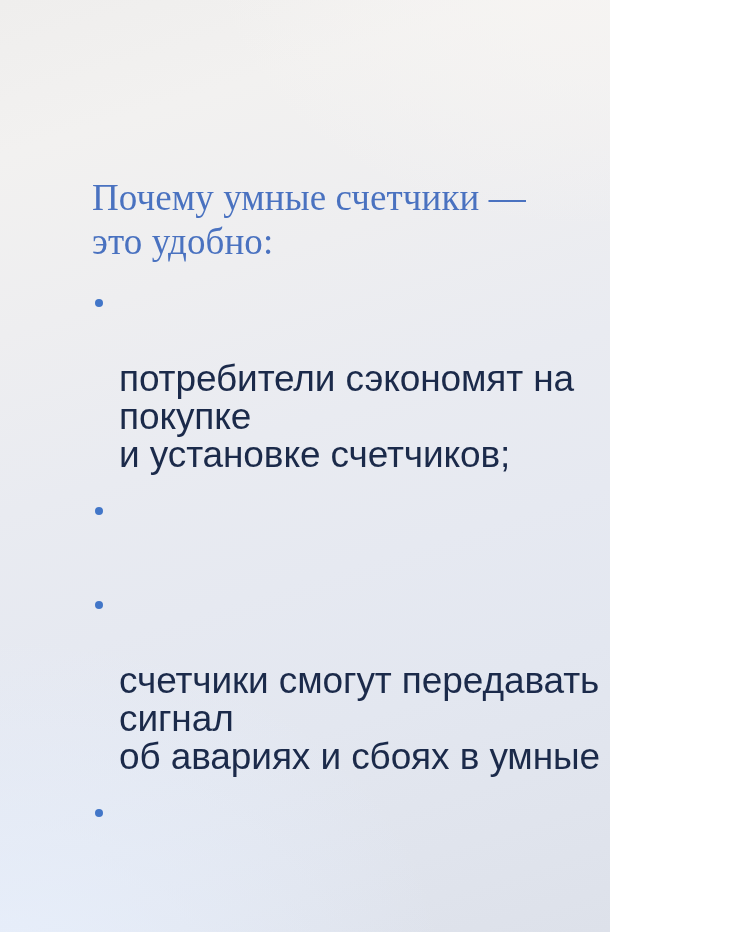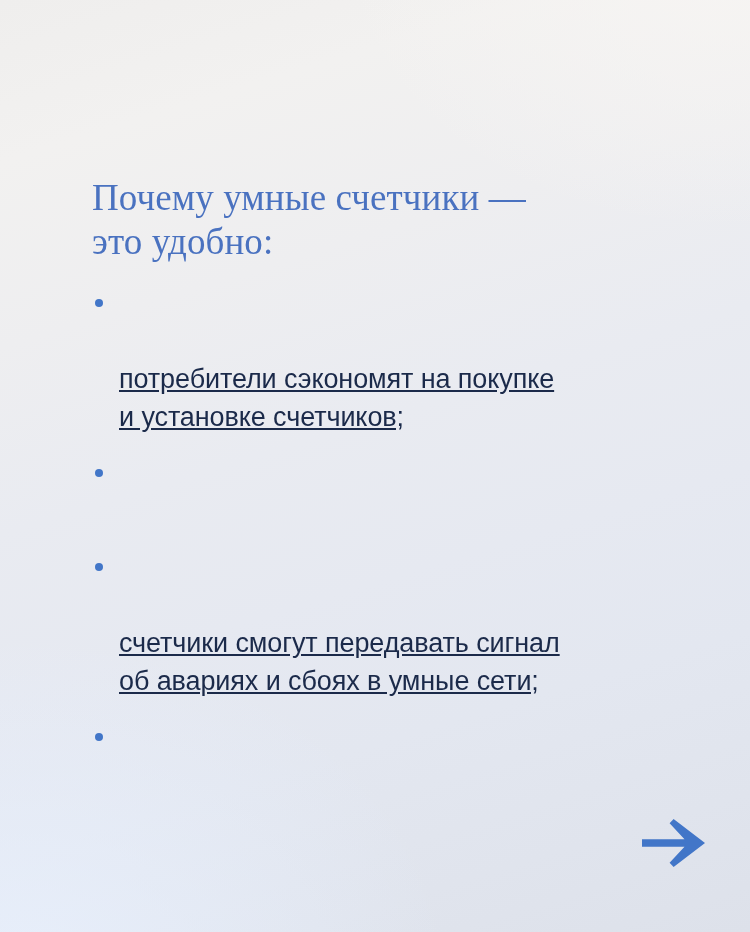--- a/index.html
+++ b/index.html
@@ -8,21 +8,21 @@
   }
   body {
     width: 750px;
     height: 932px;
     overflow: hidden;
     font-family: "Liberation Sans", sans-serif;
   }
 
   .slide {
     position: relative;
-    width: 750px;
+    width: 610px;
     height: 932px;
     box-sizing: border-box;
     background:
       linear-gradient(163deg,
         #efeeed 0%,
         #f2f1f0 14%,
         #eeeef0 30%,
         #e9ebf1 46%,
         #e6e9f1 60%,
         #e3e7f0 74%,
@@ -63,27 +63,26 @@
   .bullet-list {
     margin: 0;
     padding: 0;
     list-style: none;
   }
 
   .bullet-item {
     position: relative;
     padding-left: 27px;
     margin-bottom: 18px;
-    font-size: 27px;
+    font-size: 37px;
     line-height: 38px;
     color: #1b2a4a;
     font-weight: 400;
     letter-spacing: -0.1px;
     white-space: pre-line;
-    text-decoration: underline;
   }
 
   .bullet-item:last-child {
     margin-bottom: 0;
   }
 
   .bullet-dot {
     position: absolute;
     left: 3px;
     top: 15px;

